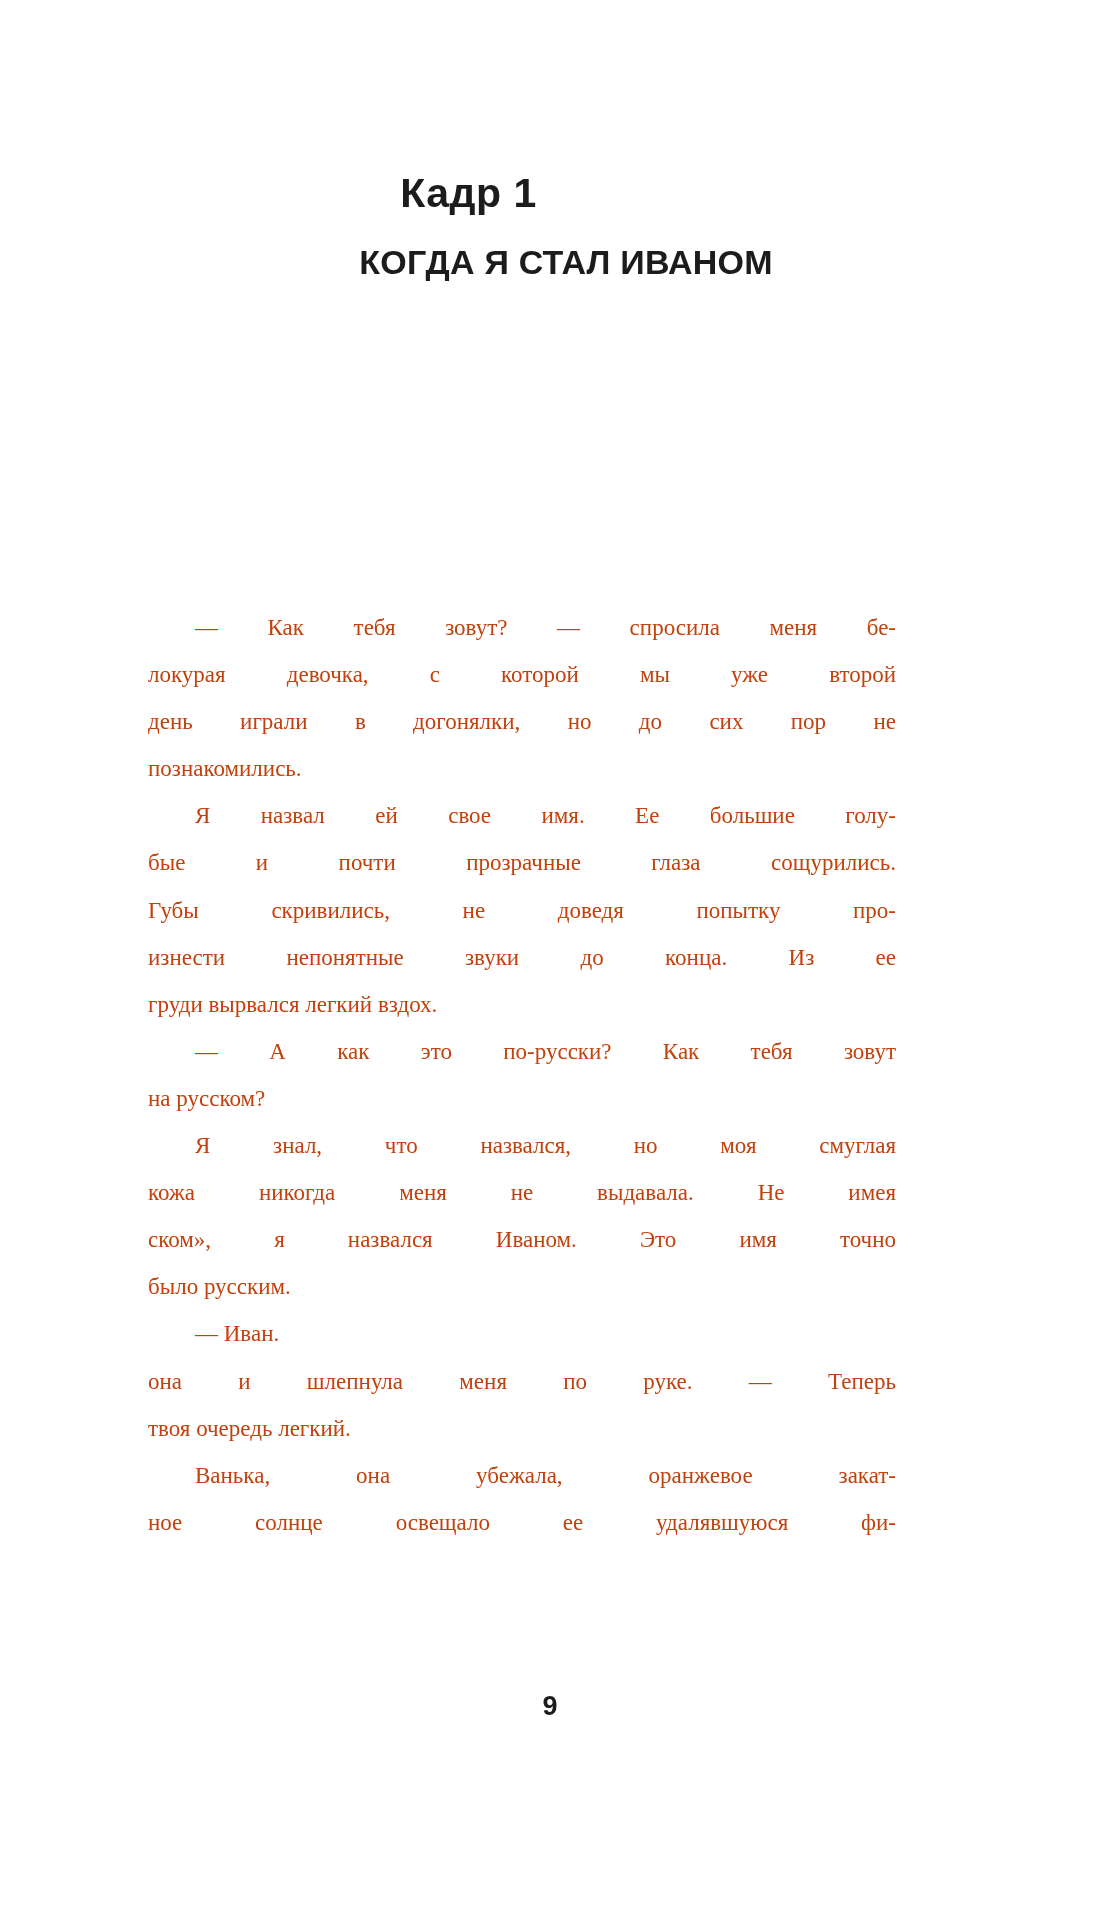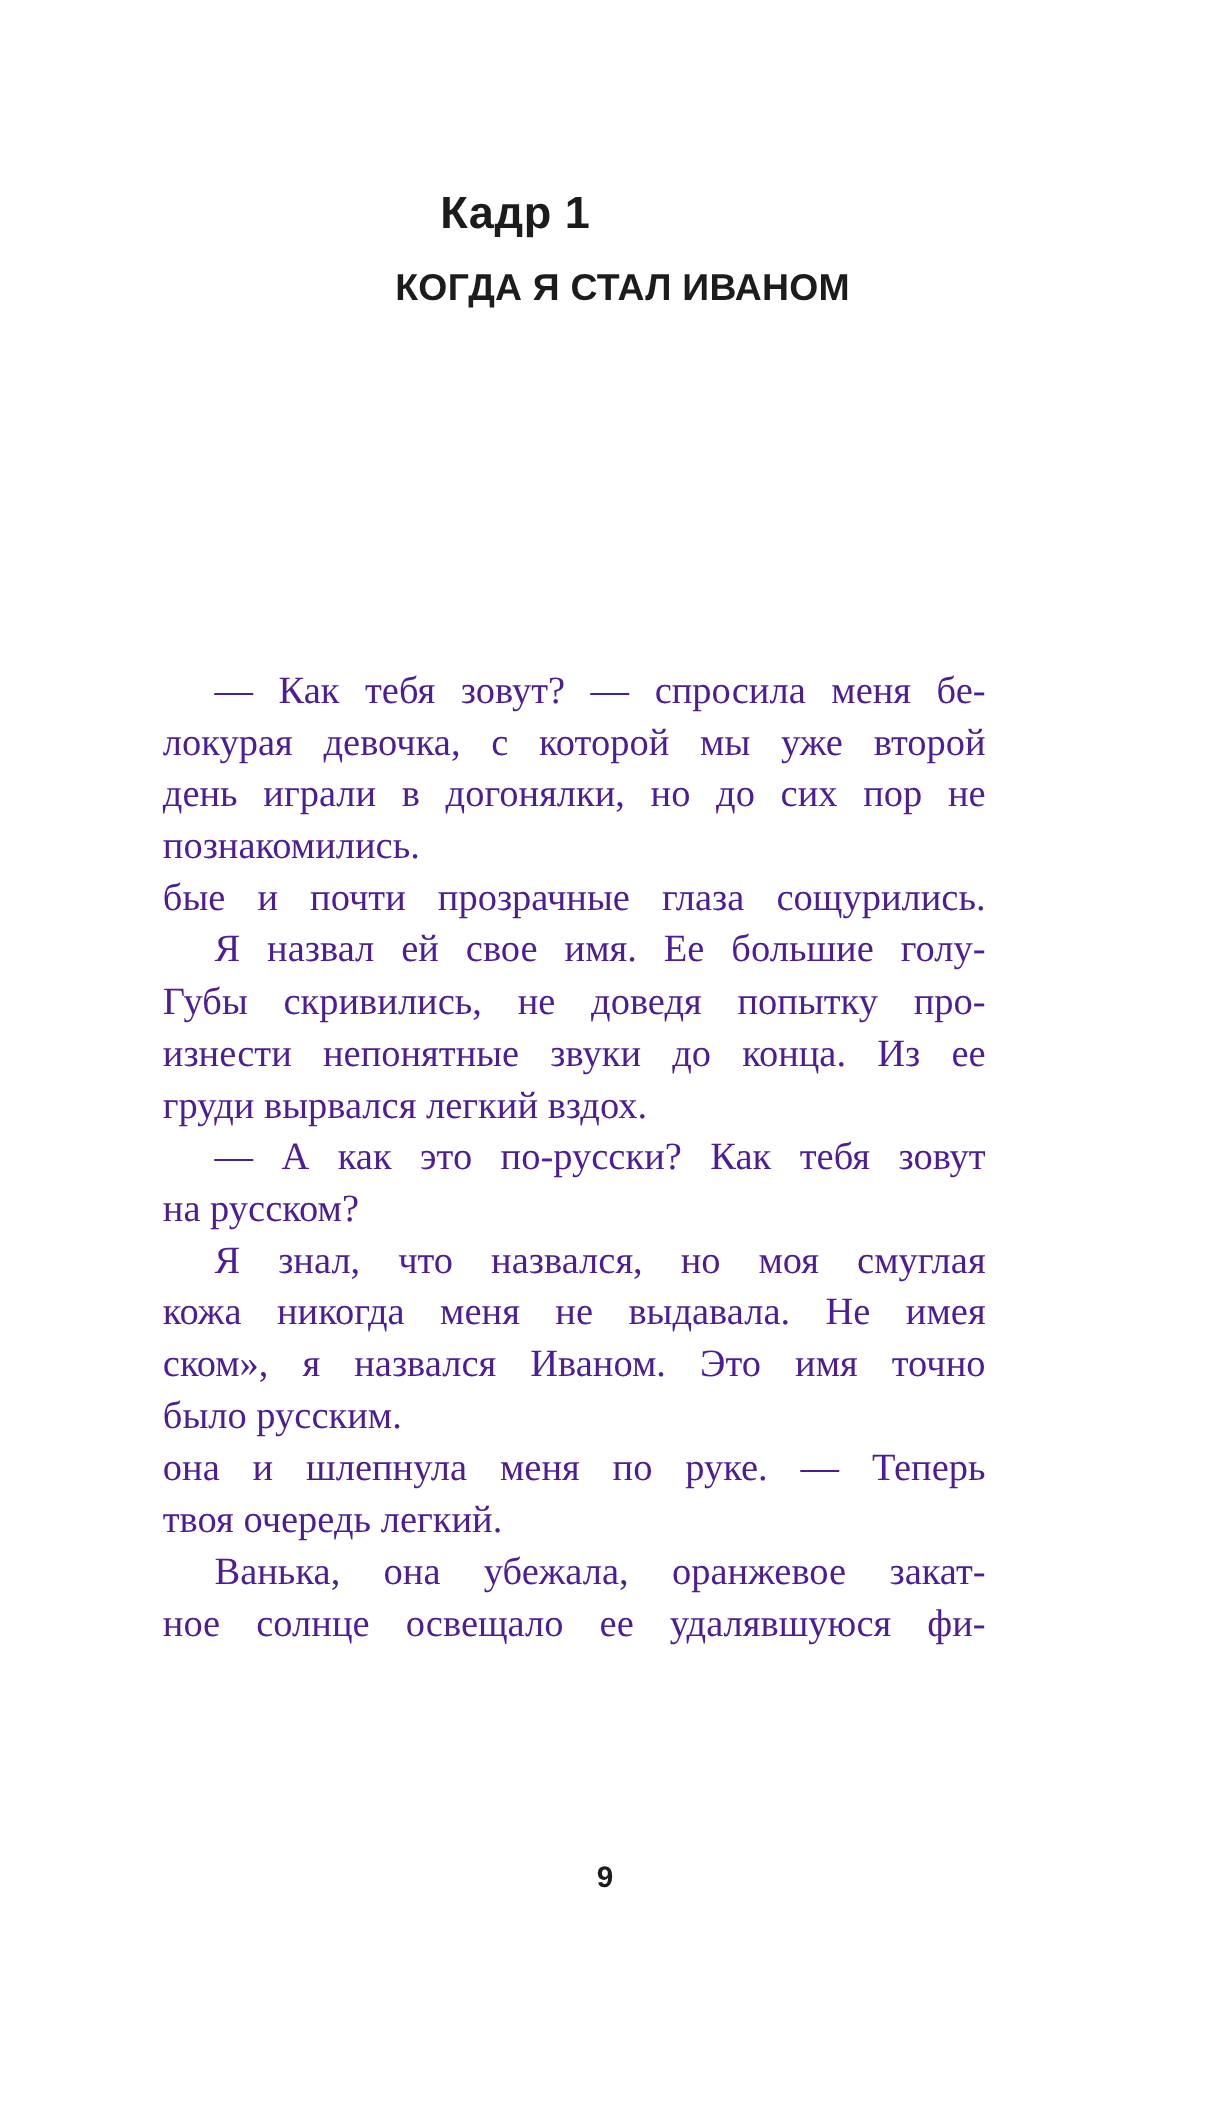--- a/index.html
+++ b/index.html
@@ -9,22 +9,22 @@
     font-family: "Liberation Sans", "DejaVu Sans", sans-serif; font-size: 41px; font-weight: bold;
     line-height: 1; letter-spacing: 0.5px;
   }
   .chapter-title {
     position: absolute; left: 16px; width: 1100px; top: 245px; text-align: center;
     font-family: "Liberation Sans", "DejaVu Sans", sans-serif; font-size: 34px; font-weight: bold;
     line-height: 1; letter-spacing: 0.2px;
   }
   .body-text {
     position: absolute; left: 148px; width: 748px; top: 604px;
-    font-family: "Liberation Serif", "DejaVu Serif", serif; font-size: 35px;
-    line-height: 47.1px; color: #4c1d95;
+    font-family: "Liberation Serif", "DejaVu Serif", serif; font-size: 23px;
+    line-height: 47.1px; color: #c2410c;
   }
   .line { display: block; white-space: nowrap; height: 47.1px; }
   .line.justify { text-align: justify; text-align-last: justify; }
   .line.indent { padding-left: 47px; }
   .page-number {
     position: absolute; left: 0; width: 1100px; top: 1693px; text-align: center;
     font-family: "Liberation Sans", "DejaVu Sans", sans-serif; font-size: 27px; font-weight: bold;
     line-height: 1;
   }
 </style>
@@ -33,31 +33,32 @@
 
 <div>
   <div class="chapter-num">Кадр 1</div>
   <div class="chapter-title">КОГДА Я СТАЛ ИВАНОМ</div>
 
   <div class="body-text">
     <span class="line indent justify">— Как тебя зовут? — спросила меня бе-</span>
     <span class="line justify">локурая девочка, с которой мы уже второй</span>
     <span class="line justify">день играли в догонялки, но до сих пор не</span>
     <span class="line">познакомились.</span>
+    <span class="line indent justify">Я назвал ей свое имя. Ее большие голу-</span>
     <span class="line justify">бые и почти прозрачные глаза сощурились.</span>
-    <span class="line indent justify">Я назвал ей свое имя. Ее большие голу-</span>
     <span class="line justify">Губы скривились, не доведя попытку про-</span>
     <span class="line justify">изнести непонятные звуки до конца. Из ее</span>
     <span class="line">груди вырвался легкий вздох.</span>
     <span class="line indent justify">— А как это по-русски? Как тебя зовут</span>
     <span class="line">на русском?</span>
     <span class="line indent justify">Я знал, что назвался, но моя смуглая</span>
     <span class="line justify">кожа никогда меня не выдавала. Не имея</span>
     <span class="line justify">ском», я назвался Иваном. Это имя точно</span>
     <span class="line">было русским.</span>
+    <span class="line indent">— Иван.</span>
     <span class="line justify">она и шлепнула меня по руке. — Теперь</span>
     <span class="line">твоя очередь легкий.</span>
     <span class="line indent justify">Ванька, она убежала, оранжевое закат-</span>
     <span class="line justify">ное солнце освещало ее удалявшуюся фи-</span>
   </div>
 
   <div class="page-number">9</div>
 </div>
 
 </body></html>

